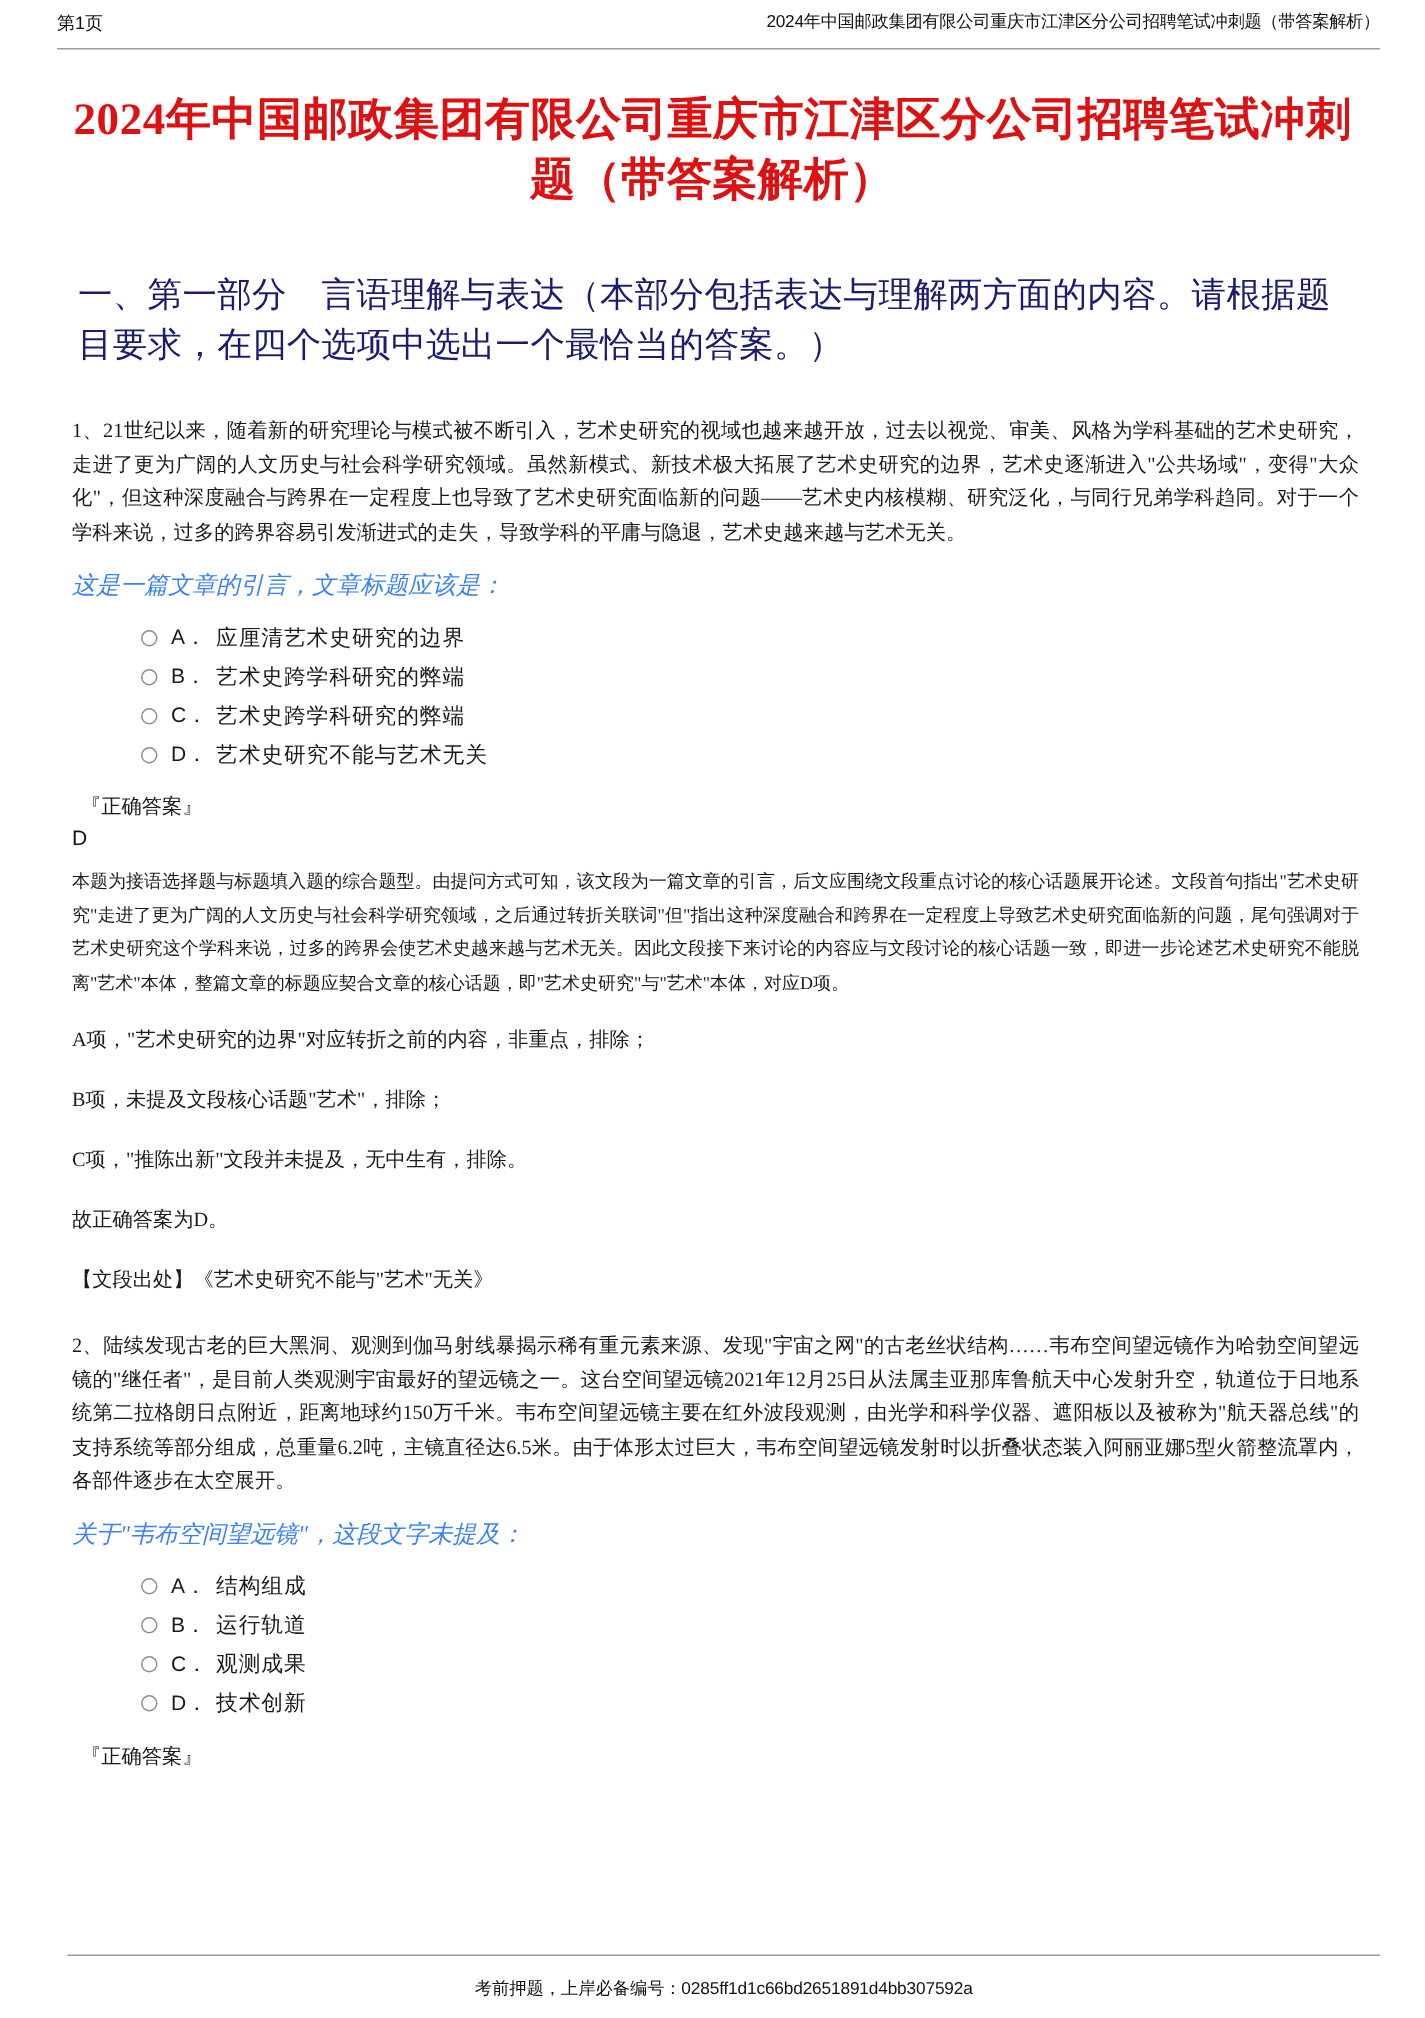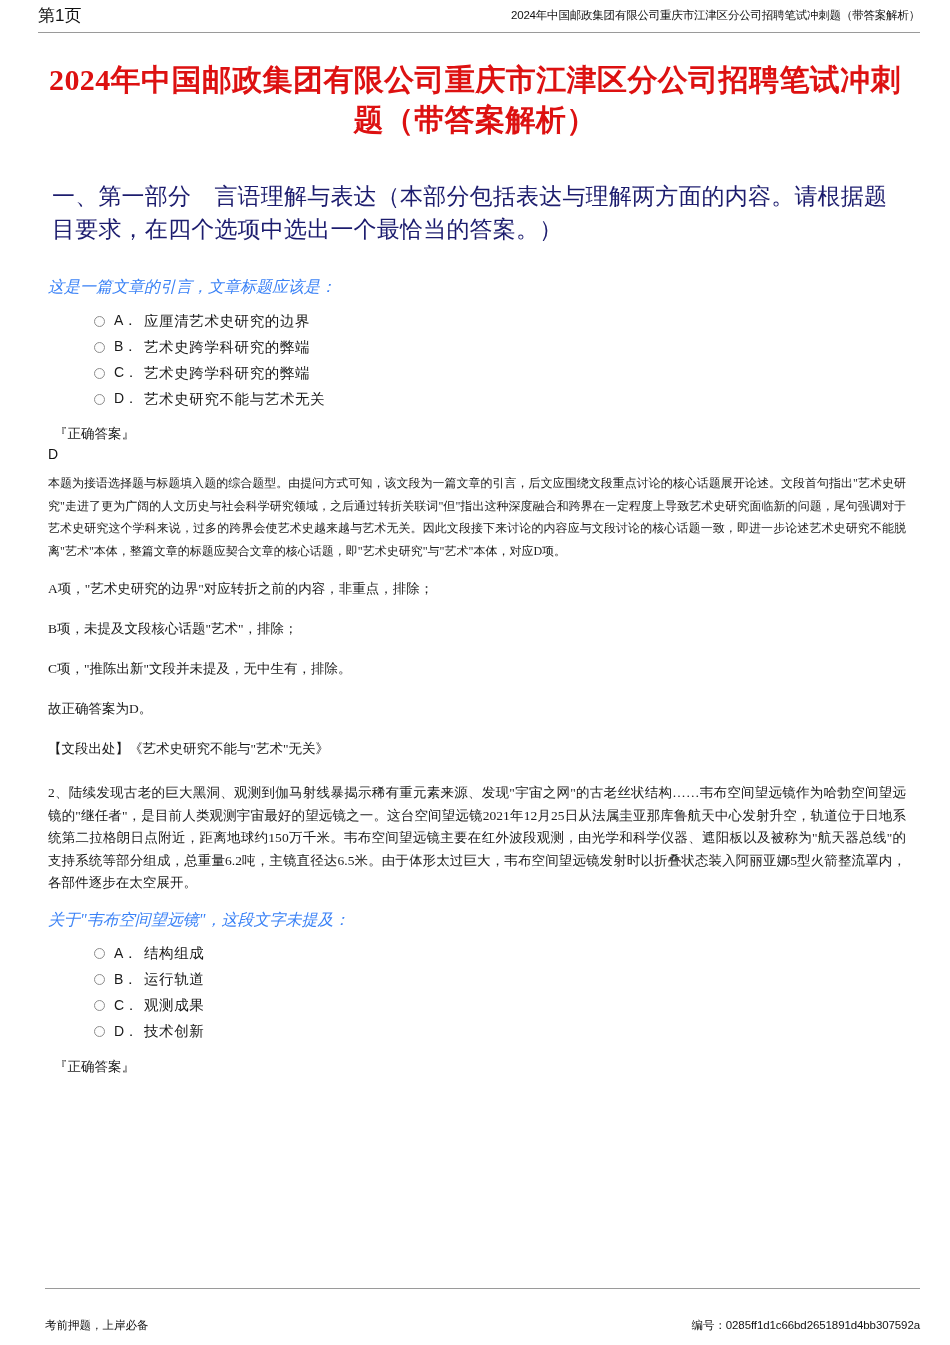--- a/index.html
+++ b/index.html
@@ -29,21 +29,21 @@
     right: 30px;
     height: 22px;
     display: flex;
     align-items: flex-start;
     justify-content: space-between;
     border-bottom: 1px solid #9a9a9a;
     padding-bottom: 2px;
   }
   .page-header .hdr-left {
     font-family: "Liberation Sans", "DejaVu Sans", sans-serif;
-    font-size: 17px;
+    font-size: 12px;
     color: #111;
     white-space: nowrap;
     line-height: 15px;
   }
   .page-header .hdr-right {
     font-family: "Liberation Sans", "DejaVu Sans", sans-serif;
     font-size: 11.5px;
     color: #111;
     white-space: nowrap;
     line-height: 15px;
@@ -181,23 +181,23 @@
 
   
   .page-footer {
     position: absolute;
     bottom: 12px;
     left: 45px;
     right: 30px;
     height: 24px;
     display: flex;
     align-items: flex-end;
-    justify-content: space-between;
+    justify-content: center;
     border-top: 1px solid #9a9a9a;
-    padding-top: 20px;
+    padding-top: 5px;
   }
   .footer-left {
     font-family: "Liberation Sans", "DejaVu Sans", sans-serif;
     font-size: 11.5px;
     color: #111;
     white-space: nowrap;
   }
   .footer-right {
     font-family: "Liberation Sans", "DejaVu Sans", sans-serif;
     font-size: 11.5px;
@@ -217,20 +217,21 @@
   </div>
 
   <h1 class="doc-title">2024年中国邮政集团有限公司重庆市江津区分公司招聘笔试冲刺题（带答案解析）</h1>
 
   <div class="content">
 
 
     <h2 class="section-heading">一、第一部分　言语理解与表达（本部分包括表达与理解两方面的内容。请根据题目要求，在四个选项中选出一个最恰当的答案。）</h2>
 
     <div class="q-block">
+      <p class="q-stem">1、21世纪以来，随着新的研究理论与模式被不断引入，艺术史研究的视域也越来越开放，过去以视觉、审美、风格为学科基础的艺术史研究，走进了更为广阔的人文历史与社会科学研究领域。虽然新模式、新技术极大拓展了艺术史研究的边界，艺术史逐渐进入"公共场域"，变得"大众化"，但这种深度融合与跨界在一定程度上也导致了艺术史研究面临新的问题——艺术史内核模糊、研究泛化，与同行兄弟学科趋同。对于一个学科来说，过多的跨界容易引发渐进式的走失，导致学科的平庸与隐退，艺术史越来越与艺术无关。</p>
       <p class="q-prompt">这是一篇文章的引言，文章标题应该是：</p>
 
       <div class="options">
         <label class="option-row">
           <span class="radio"></span>
           <span class="option-letter">A．</span>
           <span class="option-text">应厘清艺术史研究的边界</span>
         </label>
         <label class="option-row">
           <span class="radio"></span>

